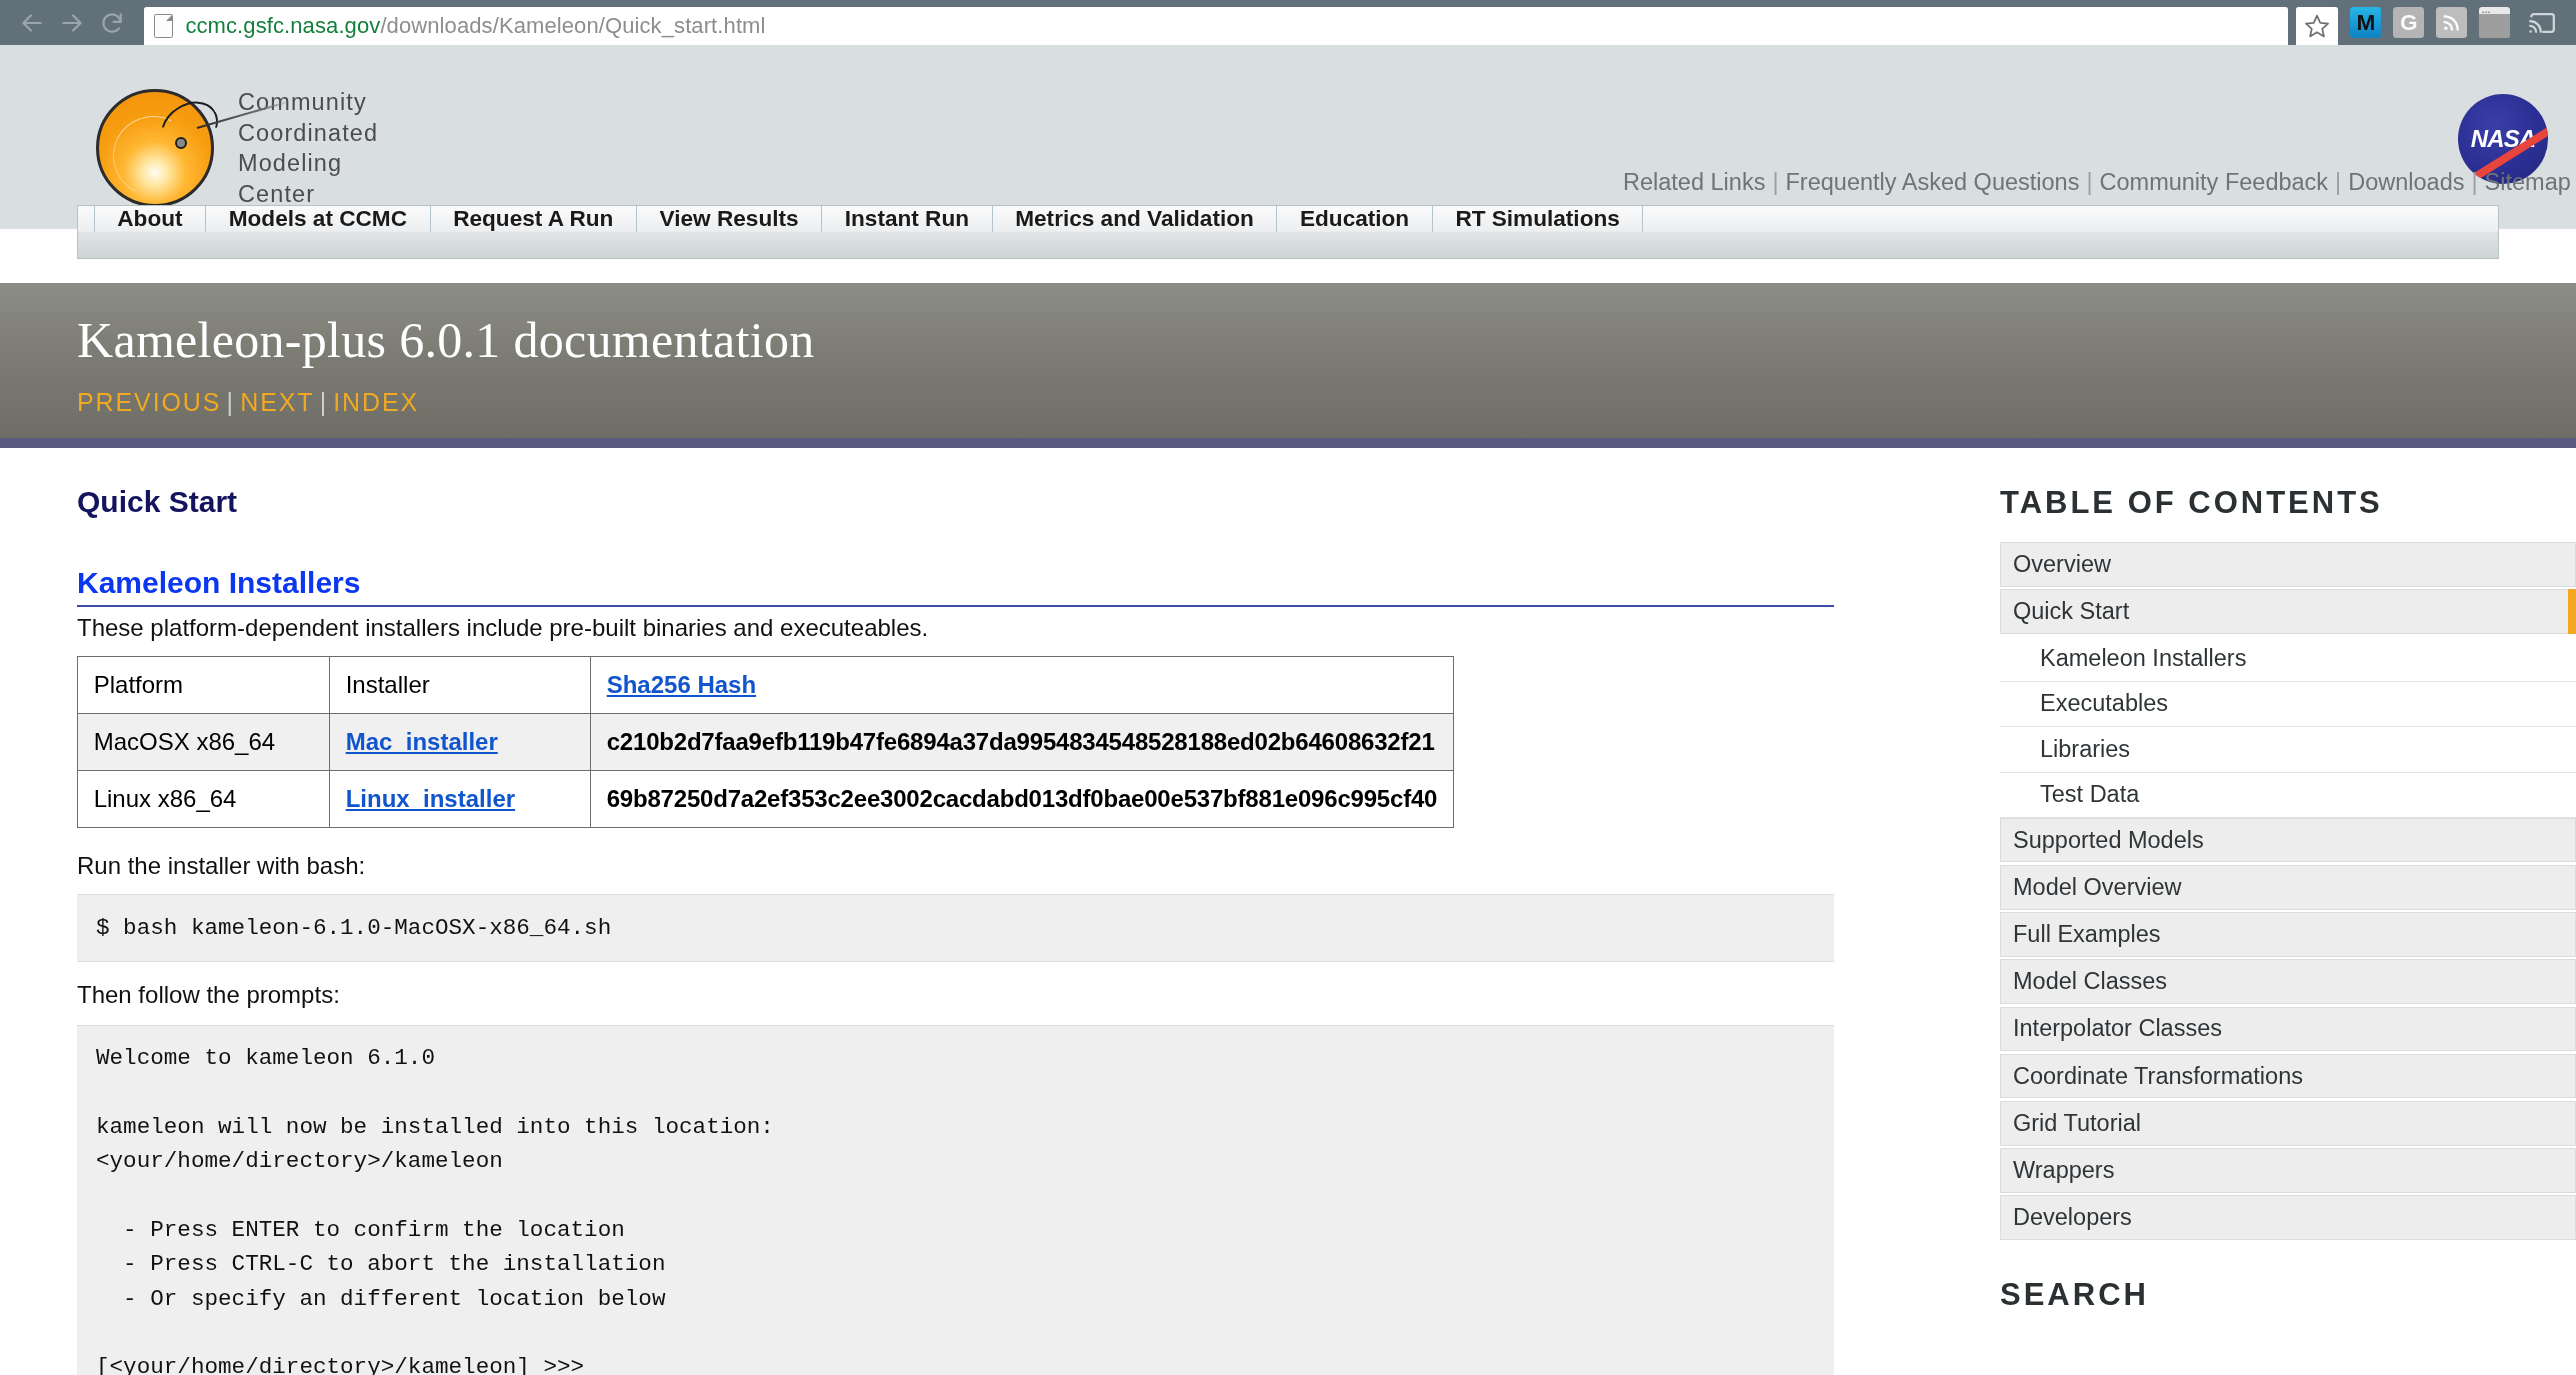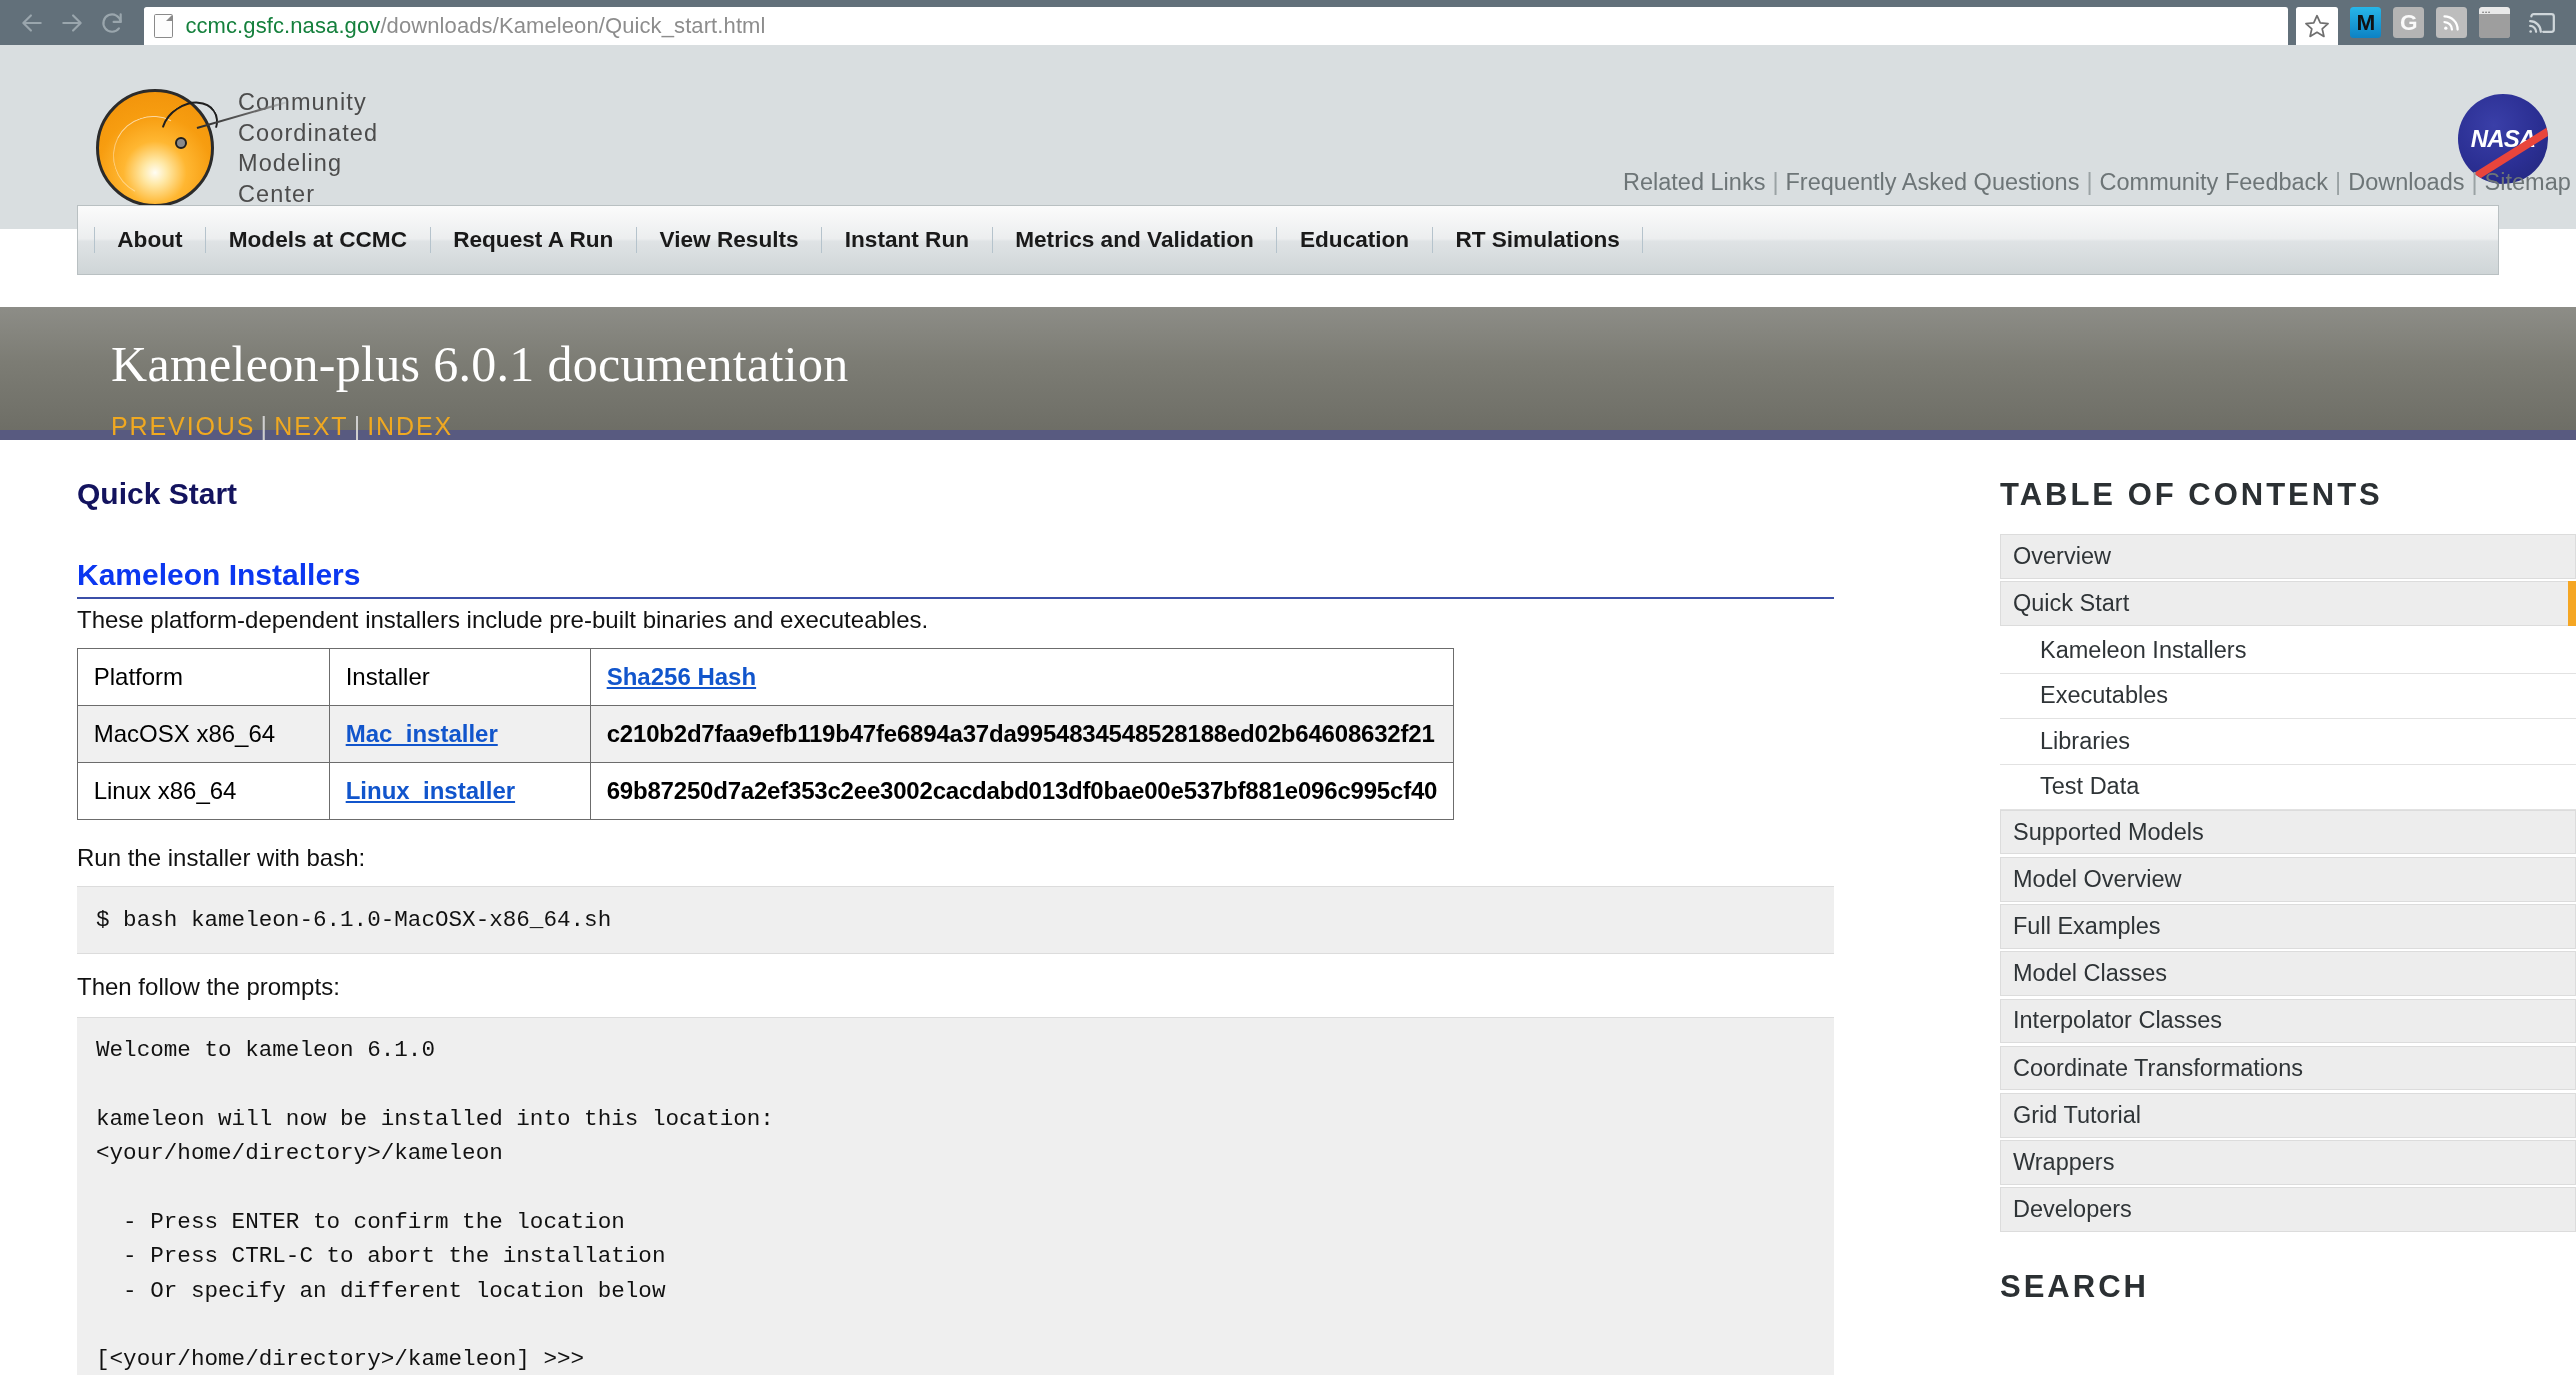--- a/index.html
+++ b/index.html
@@ -200,49 +200,49 @@
     white-space: nowrap;
     padding-right: 5.2px;
   }
   #header-links a {
     color: #6d7577; text-decoration: none;
   }
   #header-links .sep { color: #9aa2a4; padding: 0 7px; }
 
   
   #main-nav {
-    margin: 0 77px 8px 77px;
-    height: 70px;
+    margin: 0 77px 0 77px;
+    height: 54px;
     background: linear-gradient(180deg,#fbfbfb 0%,#eceeef 48%,#dfe3e5 52%,#cfd5d7 100%);
     border: 0.9px solid #b9c0c2;
     display: flex;
-    align-items: center;
+    align-items: flex-start;
     position: relative;
     top: -24px;
   }
   #main-nav .nav-item {
     display: flex; align-items: center;
     padding: 0 22.6px;
     font-size: 22.6px;
     font-weight: bold;
     color: #1a1a1a;
     border-right: 0.9px solid #b5c3cc;
     white-space: nowrap;
     font-family: "Liberation Sans", sans-serif;
   }
   #main-nav .nav-item:first-child { border-left: 0.9px solid #b5c3cc; margin-left: 15.7px;}
   #main-nav .nav-spacer { flex: 1 1 auto; }
 
   
   #doc-banner {
-    height: 133px;
+    height: 165px;
     background: linear-gradient(180deg,#8d8d87 0%,#7c7c74 45%,#6e6e66 100%);
     position: relative;
     border-bottom: 10.4px solid #585a80;
-    padding-left: 111px;
+    padding-left: 77px;
   }
   #doc-title {
     font-family: "Liberation Serif", serif;
     color: #ffffff;
     font-size: 50px;
     padding-top: 28px;
     letter-spacing: 0.3px;
   }
   #doc-nav {
     margin-top: 19px;

